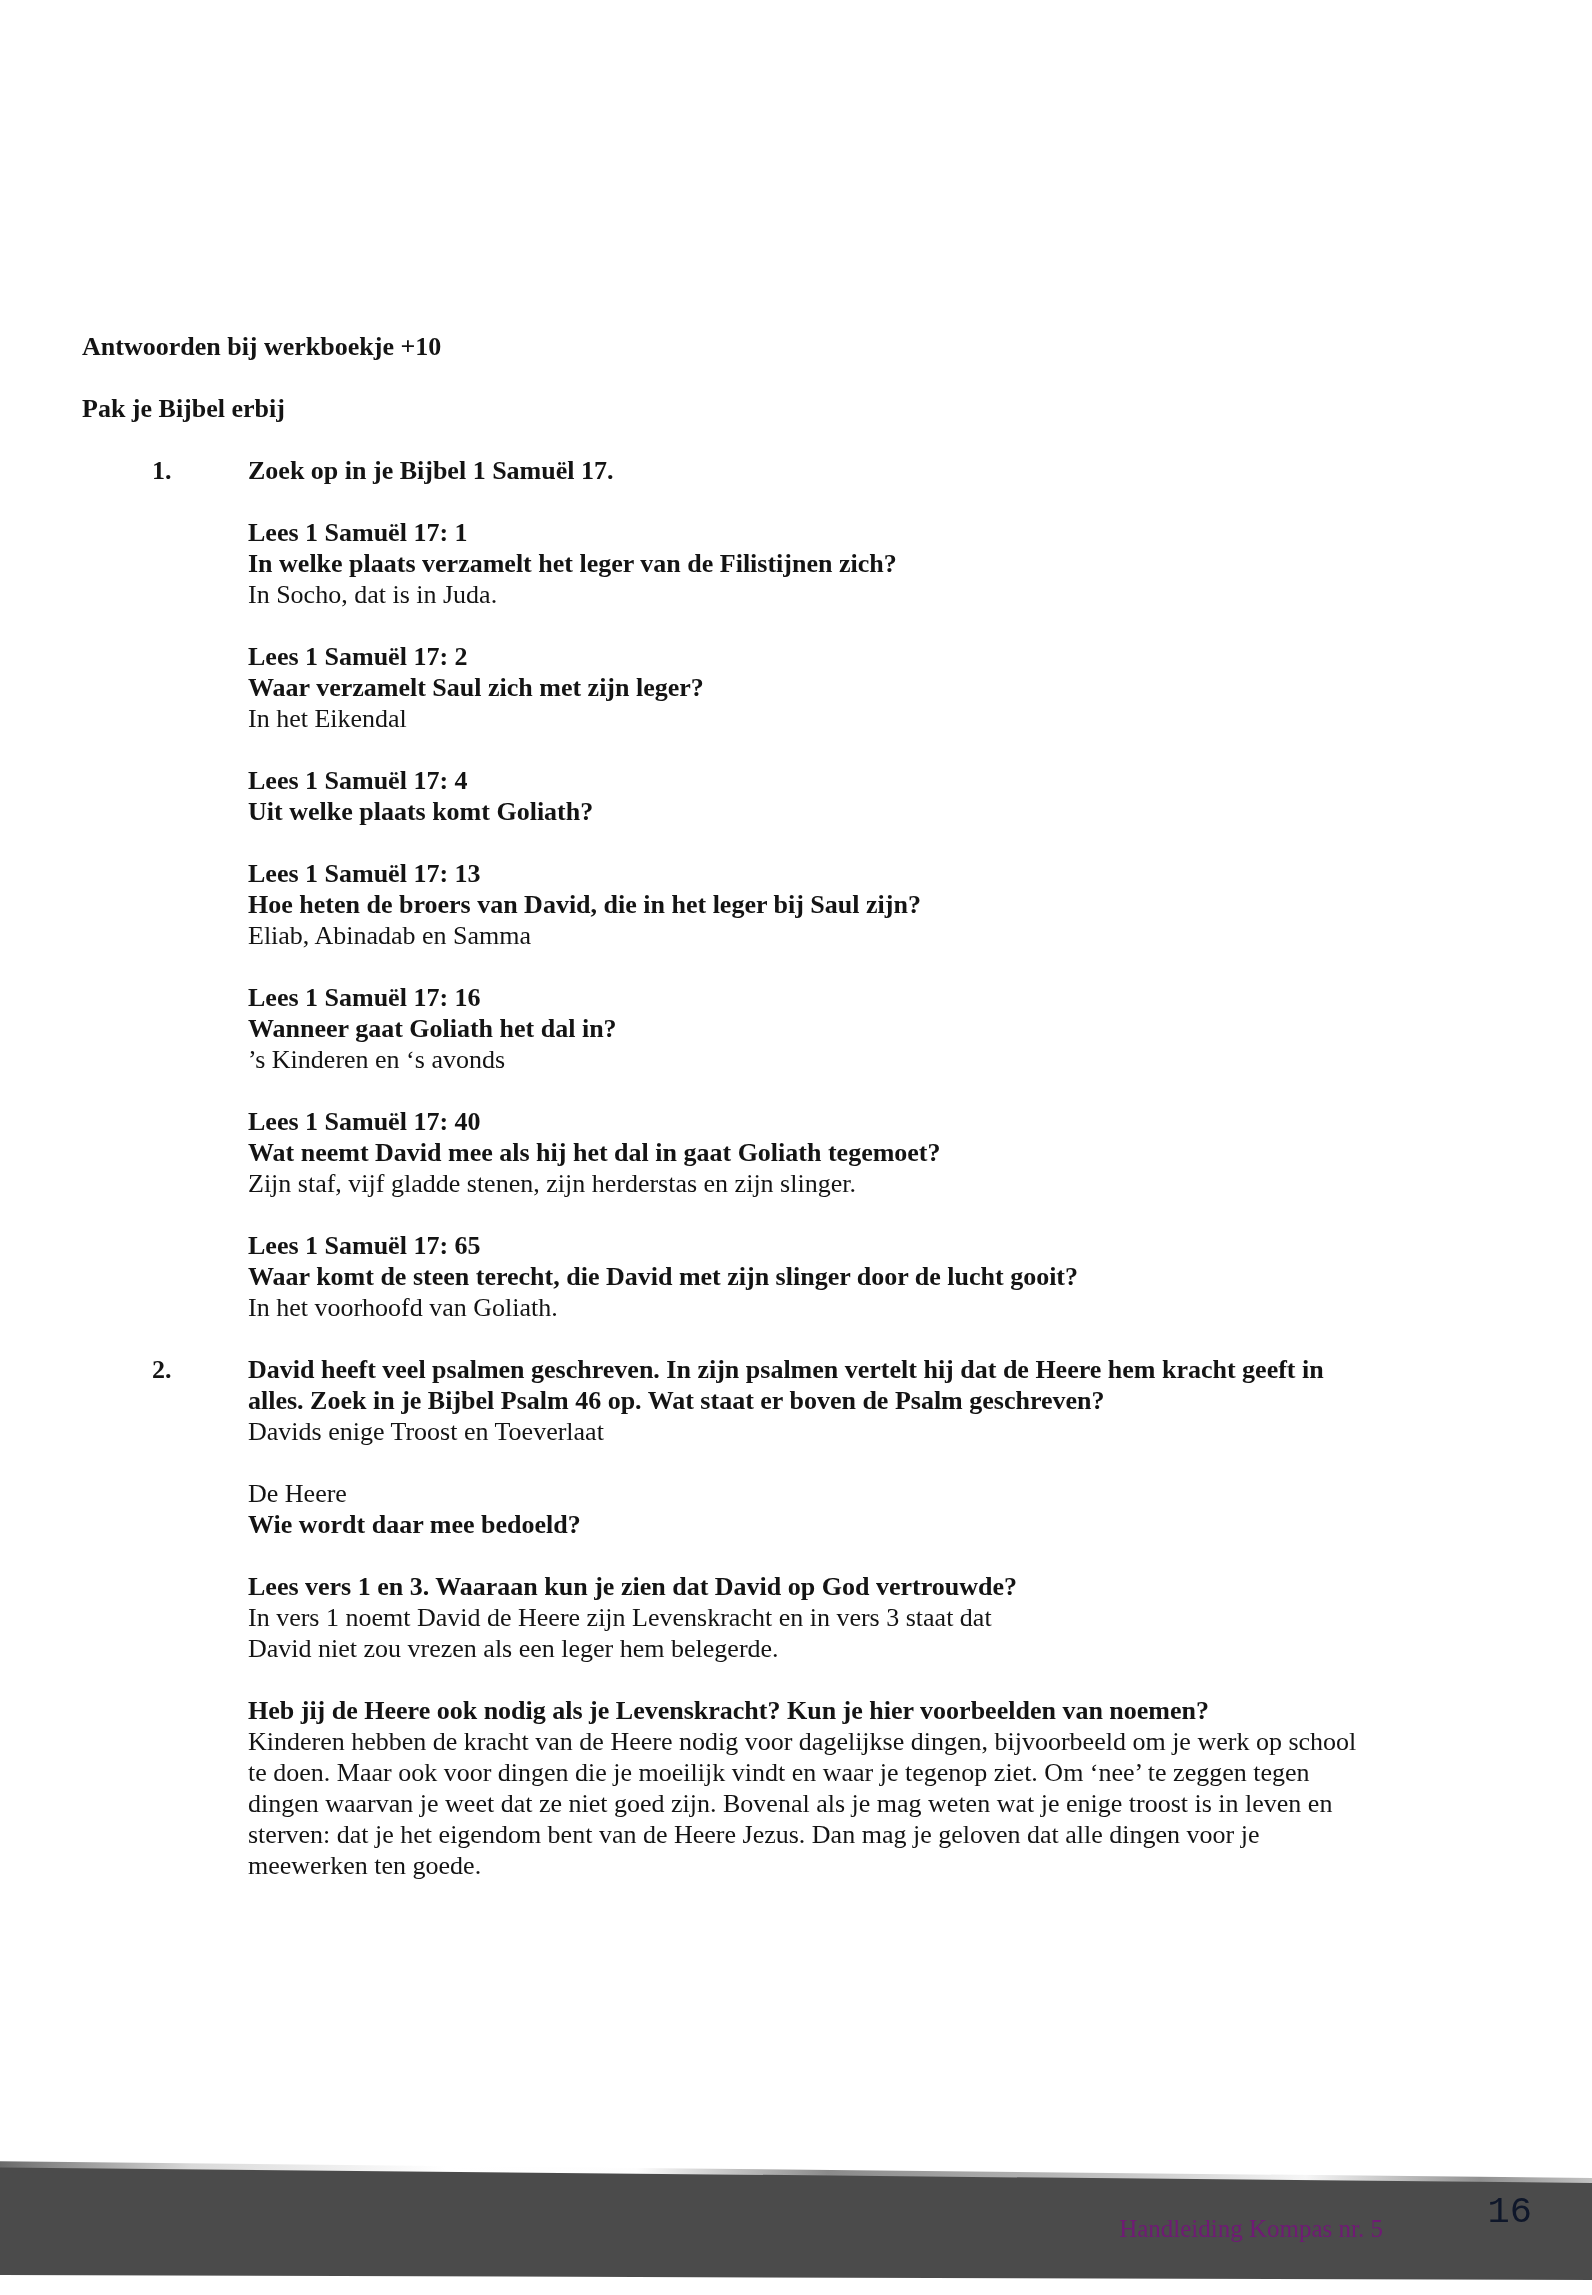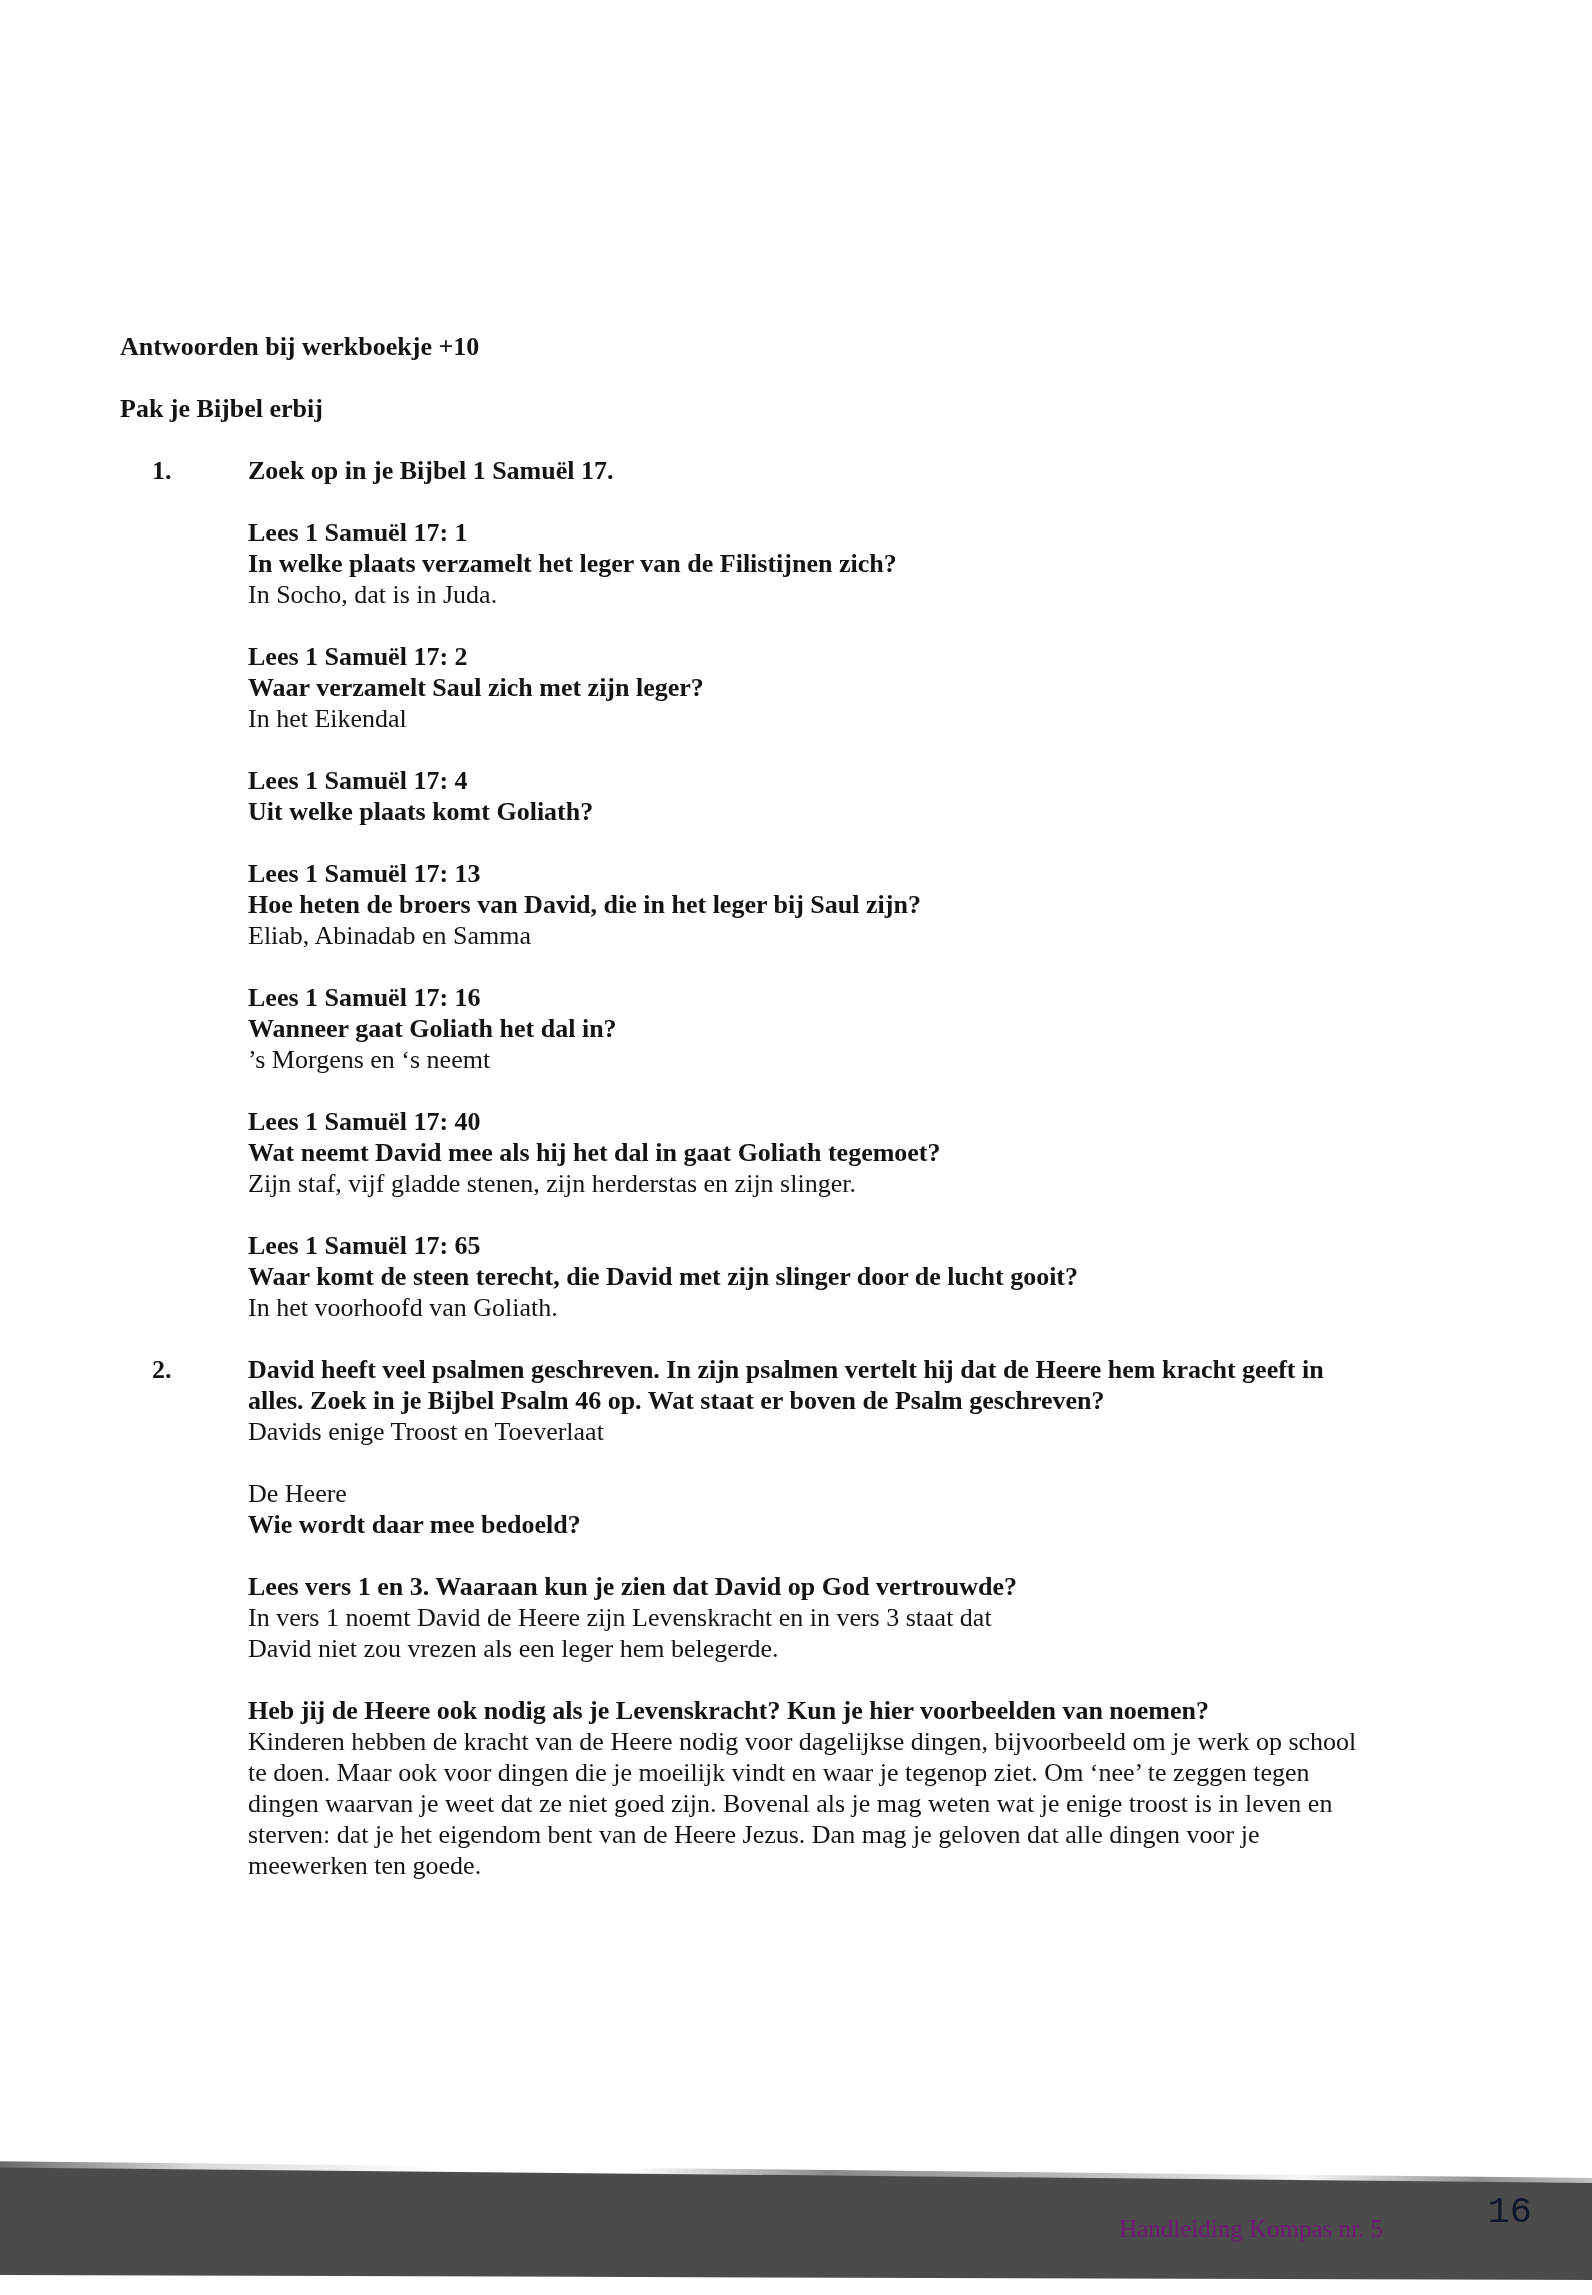--- a/index.html
+++ b/index.html
@@ -18,21 +18,21 @@
     top: 331px;
     width: 1592px;
   }
   .ln {
     margin: 0;
     padding-left: 248px;
     font-size: 26px;
     line-height: 31px;
     white-space: nowrap;
   }
-  .ml { padding-left: 120px; }   
+  .ml { padding-left: 82px; }   
   .b  { font-weight: bold; }
   .block { margin-top: 31px; } 
   .num-row { position: relative; }
   .num {
     position: absolute;
     left: 152px;
     top: 0;
     font-size: 26px;
     line-height: 31px;
     font-weight: bold;
@@ -111,21 +111,21 @@
 
     <div class="block">
       <p class="ln b">Lees 1 Samuël 17: 13</p>
       <p class="ln b">Hoe heten de broers van David, die in het leger bij Saul zijn?</p>
       <p class="ln">Eliab, Abinadab en Samma</p>
     </div>
 
     <div class="block">
       <p class="ln b">Lees 1 Samuël 17: 16</p>
       <p class="ln b">Wanneer gaat Goliath het dal in?</p>
-      <p class="ln">’s Morgens en ‘s neemt</p>
+      <p class="ln">’s Kinderen en ‘s avonds</p>
     </div>
 
     <div class="block">
       <p class="ln b">Lees 1 Samuël 17: 40</p>
       <p class="ln b">Wat neemt David mee als hij het dal in gaat Goliath tegemoet?</p>
       <p class="ln">Zijn staf, vijf gladde stenen, zijn herderstas en zijn slinger.</p>
     </div>
 
     <div class="block">
       <p class="ln b">Lees 1 Samuël 17: 65</p>

